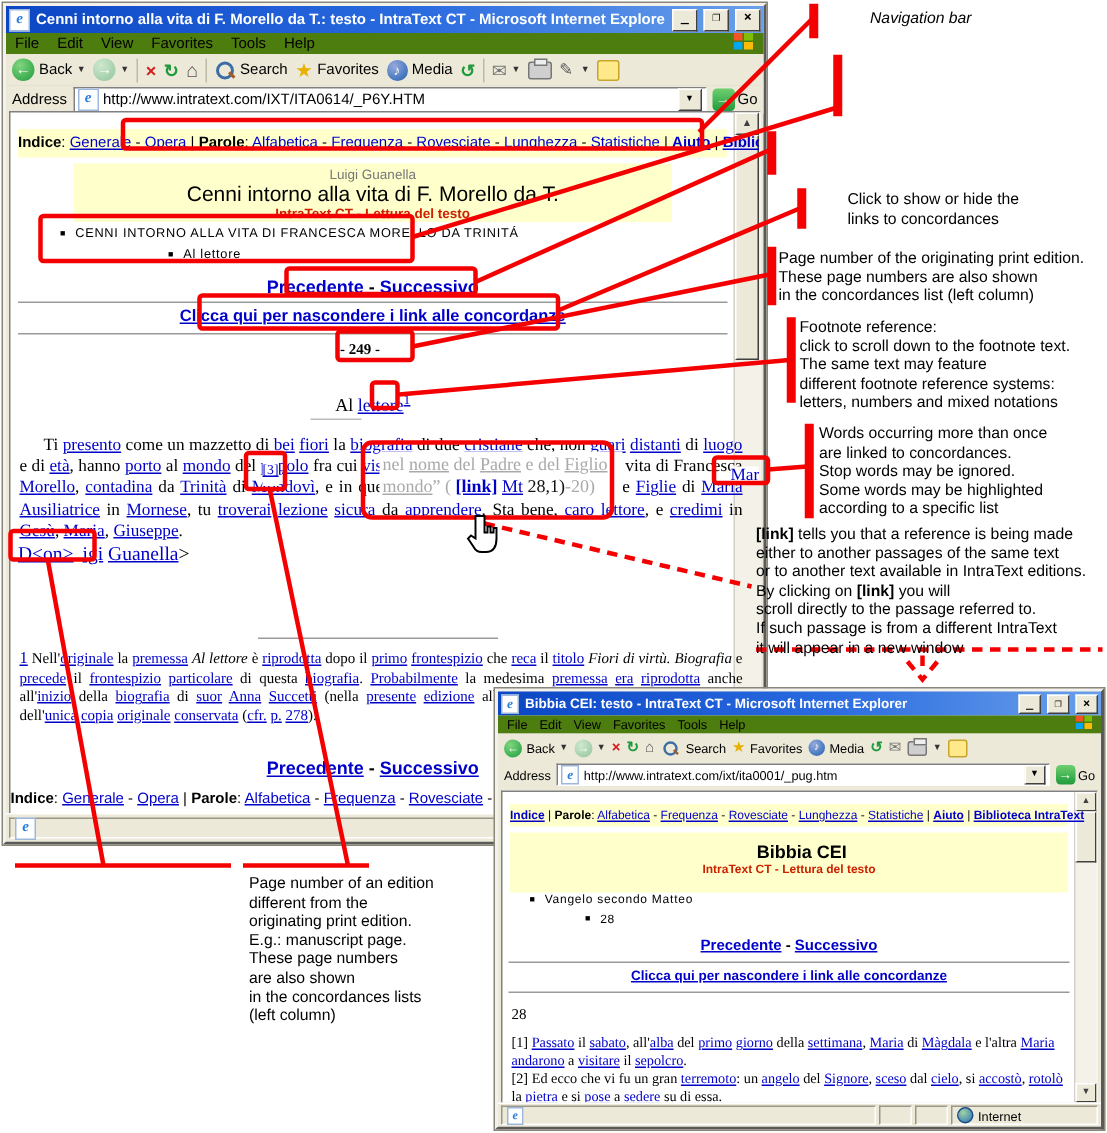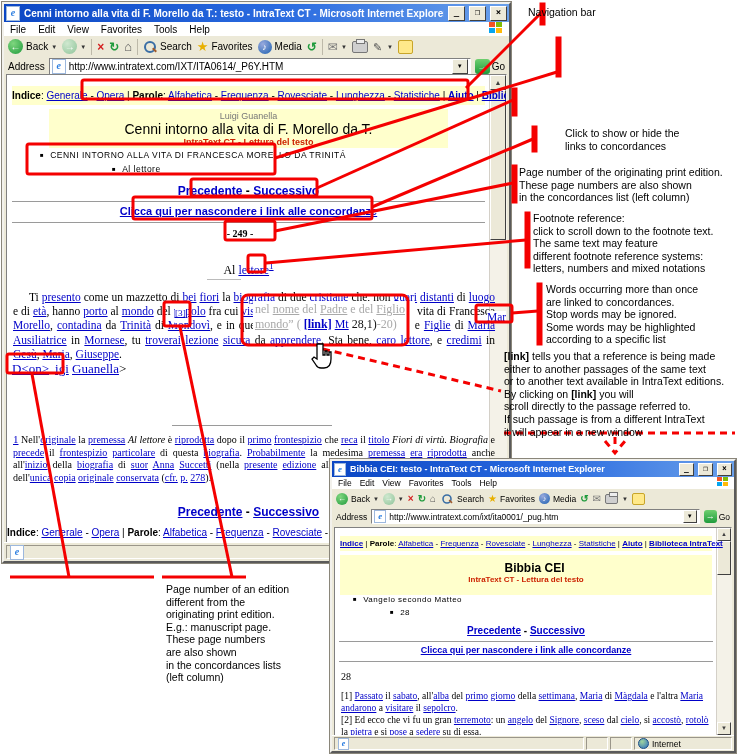--- a/index.html
+++ b/index.html
@@ -9,21 +9,21 @@
   .win{position:absolute;background:#ece9d8;border:2px solid;border-color:#f2f1ec #5a5a5a #5a5a5a #f2f1ec;outline:1px solid #8a867a;box-sizing:border-box;}
   .titlebar{position:absolute;left:0;right:0;top:0;display:flex;align-items:center;gap:4px;
             background:linear-gradient(90deg,#0b46c4,#2a6be0 55%,#6aa0ea);color:#fff;font-weight:bold;
             padding:0 2px;overflow:hidden;}
   .tb-title{white-space:nowrap;overflow:hidden;flex:1;}
   .tb-btn{flex:0 0 auto;width:15px;height:13px;background:#ece9d8;border:1px solid;border-color:#fff #404040 #404040 #fff;
           font:bold 9px/11px "DejaVu Sans Mono",monospace;color:#000;text-align:center;}
   .doc-ico{width:12px;height:13px;background:#fff;border:1px solid #9db8dd;color:#2a7de0;
            font:bold italic 10px/12px "Liberation Serif",serif;text-align:center;flex:0 0 auto;}
   .menubar{position:absolute;left:0;right:0;display:flex;align-items:center;gap:12px;padding:0 6px;
-           background:#ffffff;border-bottom:1px solid #d8d4c8;color:#000;}
+           background:#4d7c0f;border-bottom:1px solid #d8d4c8;color:#000;}
   .menubar .flag{margin-left:auto;}
   .toolbar{position:absolute;left:0;right:0;display:flex;align-items:center;gap:5px;background:#ece9d8;
            border-bottom:1px solid #cfcbbd;padding:0 4px;color:#000;}
   .tbtn{display:flex;align-items:center;gap:3px;white-space:nowrap;}
   .cir{width:15px;height:15px;border-radius:50%;color:#fff;font:bold 10px/15px "Liberation Sans",sans-serif;text-align:center;}
   .cir.green{background:radial-gradient(circle at 35% 30%,#7fd67f,#1f9b3c);}
   .cir.dim{background:radial-gradient(circle at 35% 30%,#cfe8cf,#8fc49a);}
   .drop{font-size:6px;color:#333;}
   .sep{width:1px;height:16px;background:#bdb9a9;}
   .glyph{font-size:12px;line-height:14px;}
@@ -370,21 +370,21 @@
       <rect x="538" y="284" width="3" height="60" fill="#f40000"></rect>
     </g>
     <g stroke="#f40000" stroke-width="3" stroke-dasharray="7 5" fill="none">
       <line x1="323" y1="349" x2="501" y2="391"></line>
       <line x1="504" y1="433" x2="735" y2="433"></line>
       <line x1="615" y1="437" x2="615" y2="447"></line>
       <polyline points="605,441 615,453 625,441"></polyline>
     </g>
   </svg>
 
-  <div class="ann" style="left:528px;top:6px;">Navigation bar</div>
+  <div class="ann" style="left:580px;top:6px;font-style:italic;">Navigation bar</div>
   <div class="ann" style="left:541px;top:127px;margin-left:24px;">Click to show or hide the
 links to concordances</div>
   <div class="ann" style="left:519px;top:166px;">Page number of the originating print edition.
 These page numbers are also shown
 in the concordances list (left column)</div>
   <div class="ann" style="left:546px;top:283px;">Words occurring more than once
 are linked to concordances.
 Stop words may be ignored.
 Some words may be highlighted
 according to a specific list</div>

